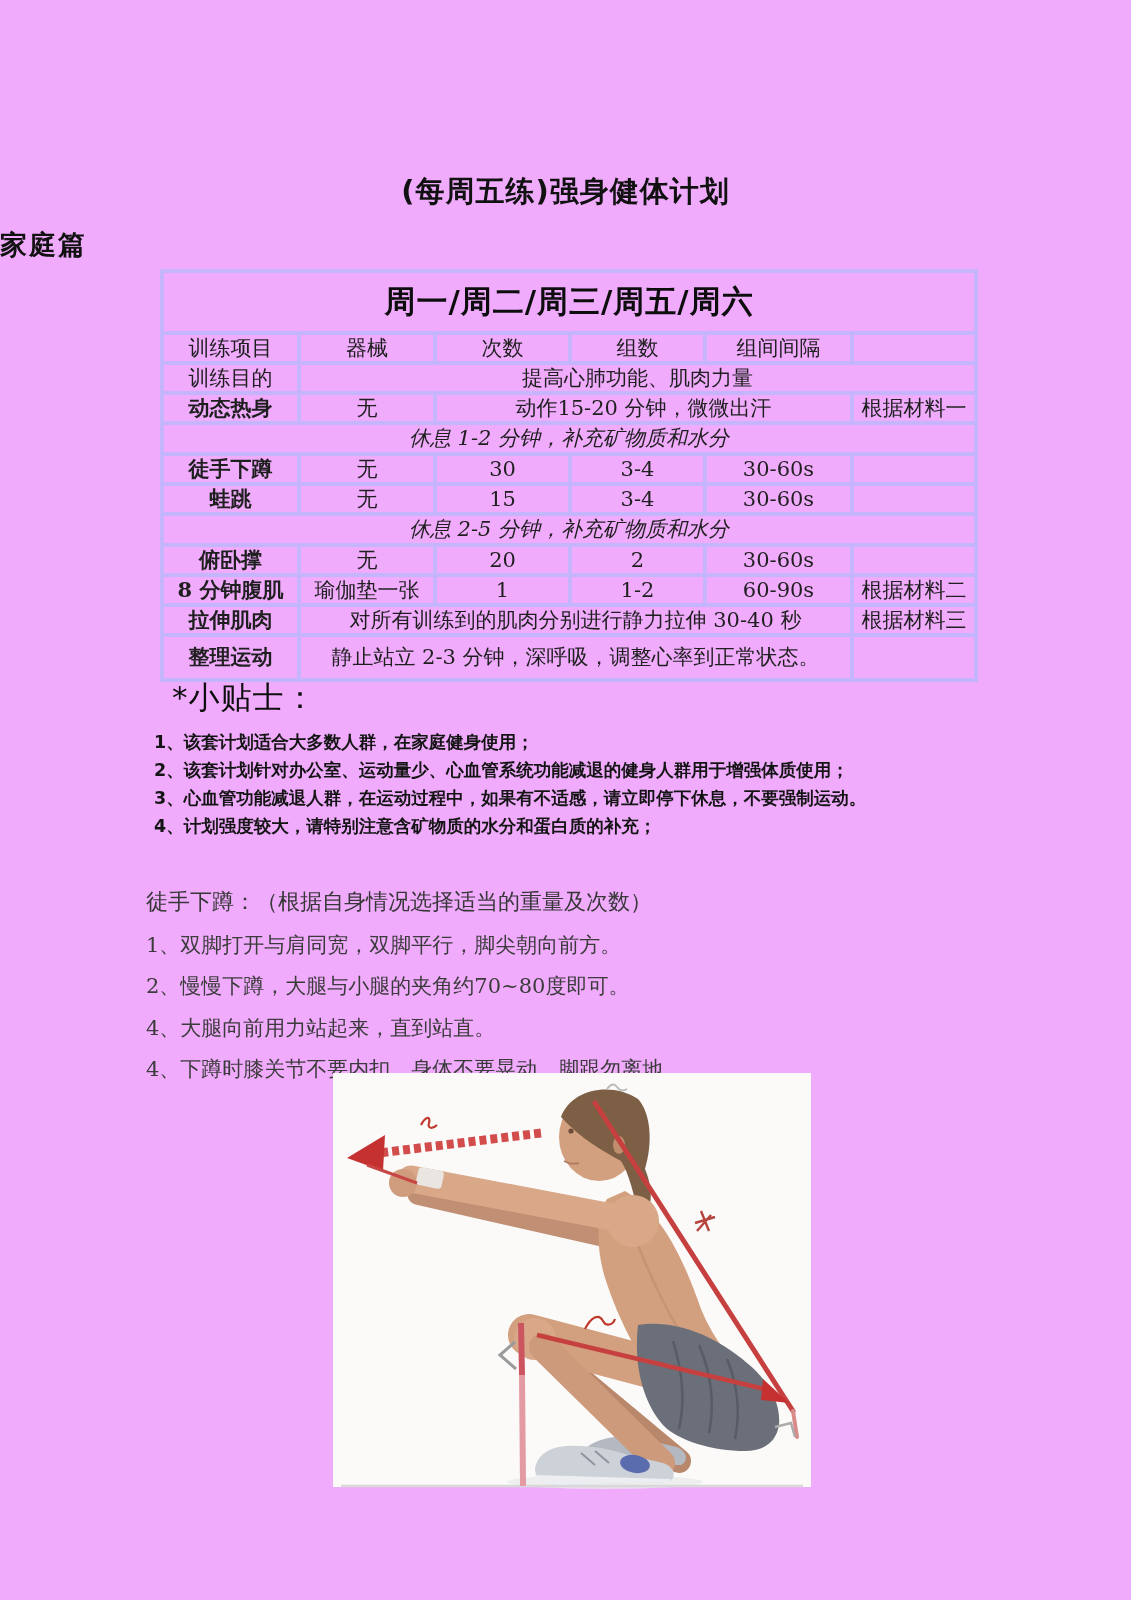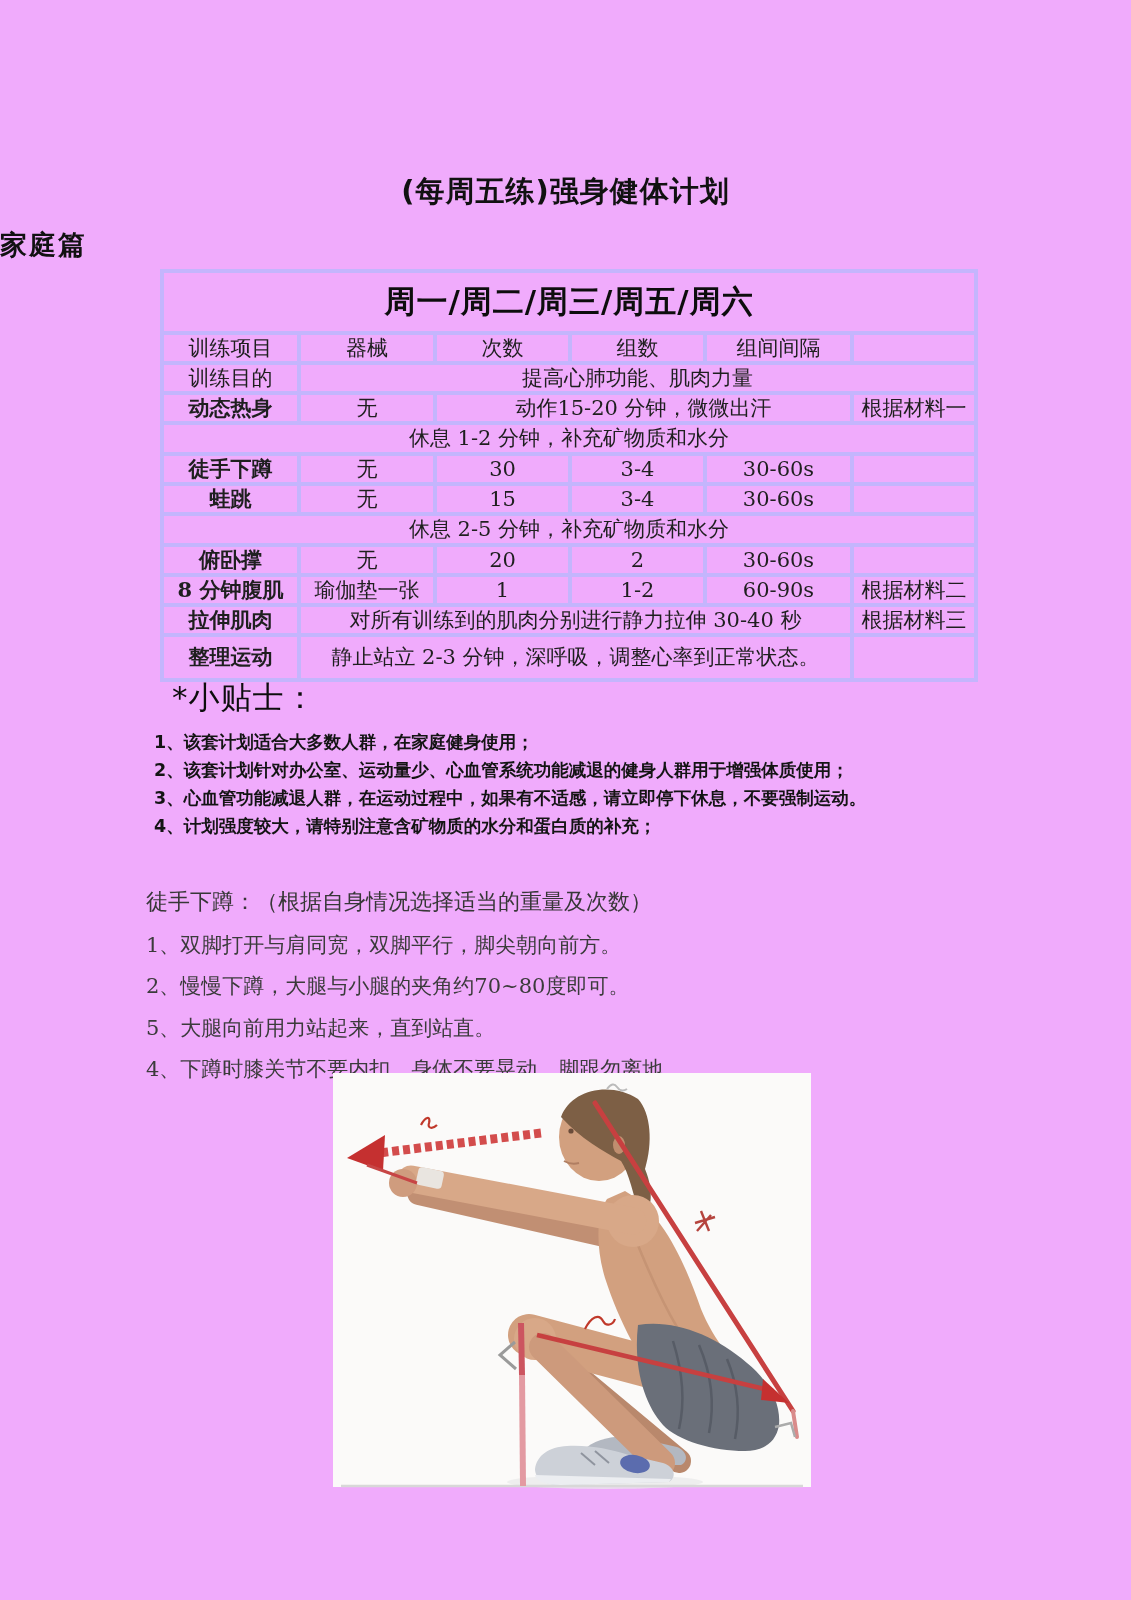--- a/index.html
+++ b/index.html
@@ -29,21 +29,21 @@
     height:30px; padding:0 2px; line-height:1.15; overflow:hidden; white-space:nowrap;
   }
   tr.row-days td {
     height:62px; font-family:"DejaVu Sans", sans-serif; font-weight:bold;
     font-size:31px; letter-spacing:1px; color:#0d0d0d;
   }
   td.item {
     font-family:"DejaVu Sans", sans-serif; font-weight:bold; font-size:21px; color:#0d0d0d;
   }
   td.left { text-align:left; padding-left:10px;margin-left:20px; }
-  tr.rest td { height:31px; }
+  tr.rest td { height:31px;font-style:italic; }
   tr.last td { height:45px; }
 
   .tips-heading {
     position:absolute; left:172px; top:677px;
     font-size:31px; font-weight:normal; color:#0d0d0d; letter-spacing:1px;
   }
   .tip {
     position:absolute; left:154px; width:840px;
     font-size:17.5px; font-weight:bold; color:#141414; white-space:nowrap;
   }
@@ -154,21 +154,21 @@
 
   <div class="tips-heading">*小贴士：</div>
   <div class="tip t1">1、该套计划适合大多数人群，在家庭健身使用；</div>
   <div class="tip t2">2、该套计划针对办公室、运动量少、心血管系统功能减退的健身人群用于增强体质使用；</div>
   <div class="tip t3">3、心血管功能减退人群，在运动过程中，如果有不适感，请立即停下休息，不要强制运动。</div>
   <div class="tip t4">4、计划强度较大，请特别注意含矿物质的水分和蛋白质的补充；</div>
 
   <div class="squat-heading">徒手下蹲：（根据自身情况选择适当的重量及次数）</div>
   <div class="squat-step s1">1、双脚打开与肩同宽，双脚平行，脚尖朝向前方。</div>
   <div class="squat-step s2">2、慢慢下蹲，大腿与小腿的夹角约70~80度即可。</div>
-  <div class="squat-step s3">5、大腿向前用力站起来，直到站直。</div>
+  <div class="squat-step s3">4、大腿向前用力站起来，直到站直。</div>
   <div class="squat-step s4">4、下蹲时膝关节不要内扣，身体不要晃动，脚跟勿离地。</div>
 
   <svg class="photo" width="478" height="420" viewBox="0 0 478 420" xmlns="http://www.w3.org/2000/svg">
 
     <rect x="0" y="0" width="478" height="414" fill="#fbfaf9"></rect>
     <ellipse cx="272" cy="409" rx="98" ry="7" fill="#e9e9e9" opacity="0.75"></ellipse>
     <line x1="8" y1="413" x2="470" y2="413" stroke="#d8d8d8" stroke-width="2.5"></line>
 
     <g>
 

